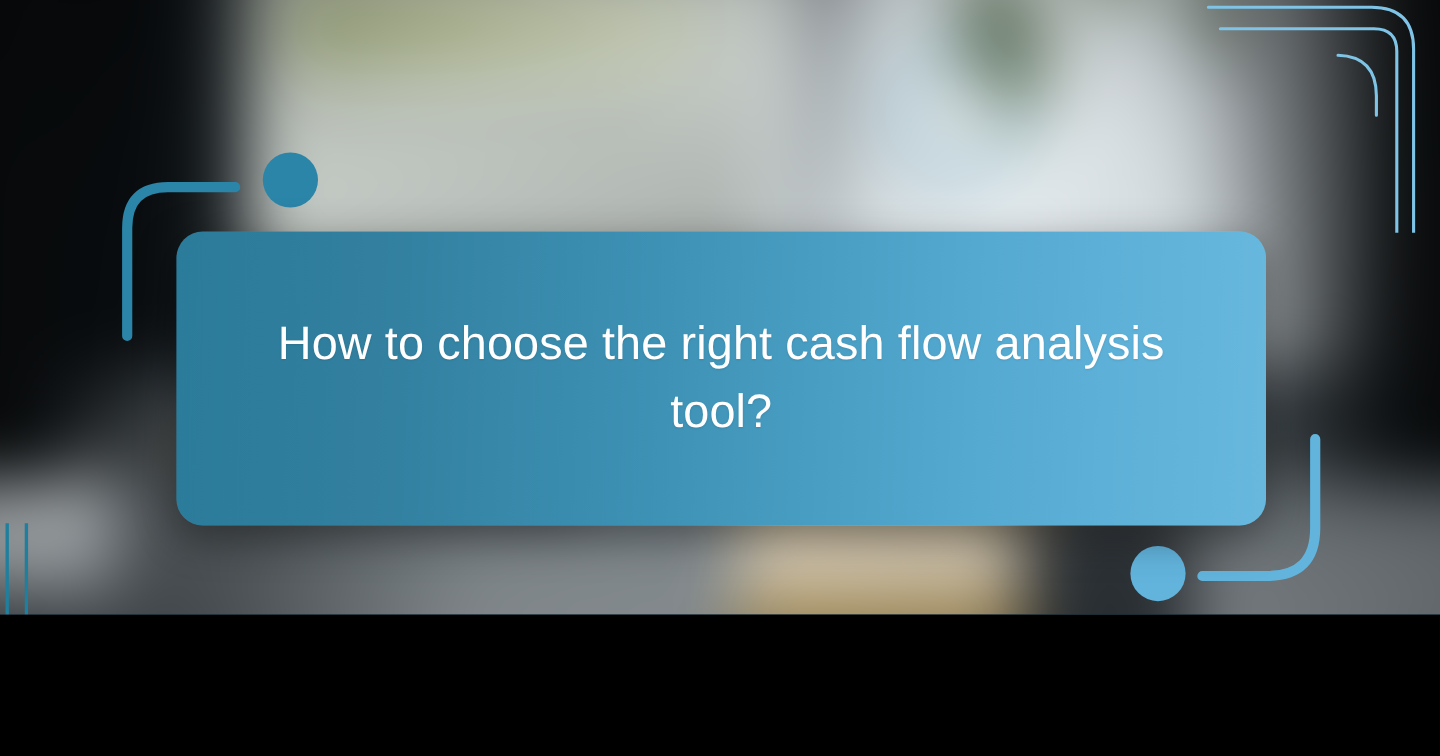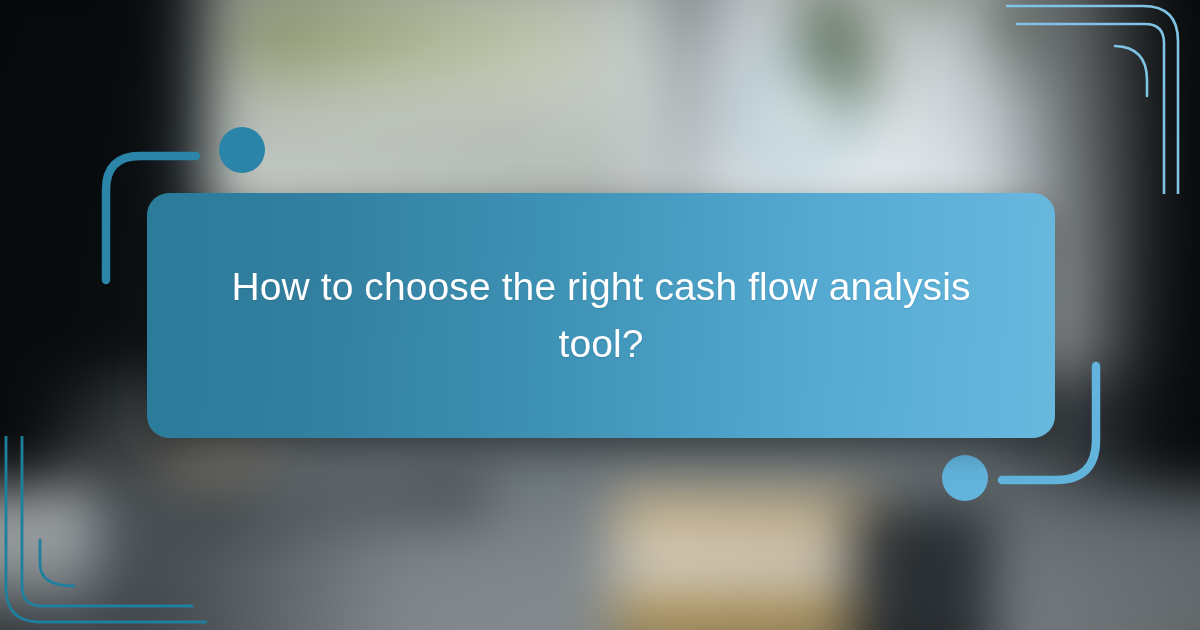--- a/index.html
+++ b/index.html
@@ -3,21 +3,21 @@
 <meta charset="utf-8">
 <style>
   html, body {
     margin: 0;
     padding: 0;
     background: #000;
   }
   #stage {
     position: relative;
     width: 1200px;
-    height: 630px;
+    height: 512px;
     overflow: hidden;
     background: #7dd3fc;
     font-family: "Liberation Sans", sans-serif;
   }
 
   
   #bg {
     position: absolute;
     inset: -60px;
     filter: blur(26px) saturate(0.9);

